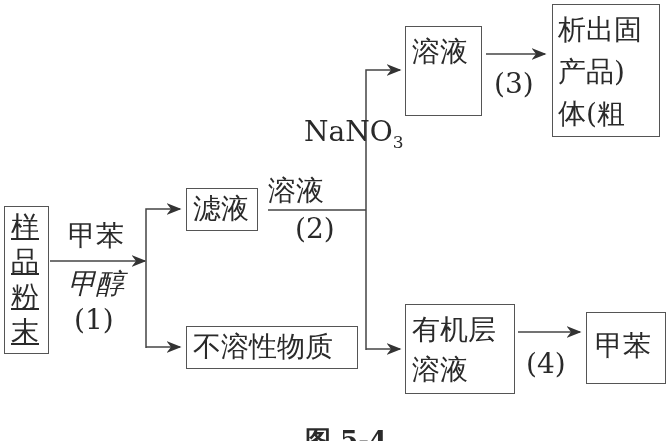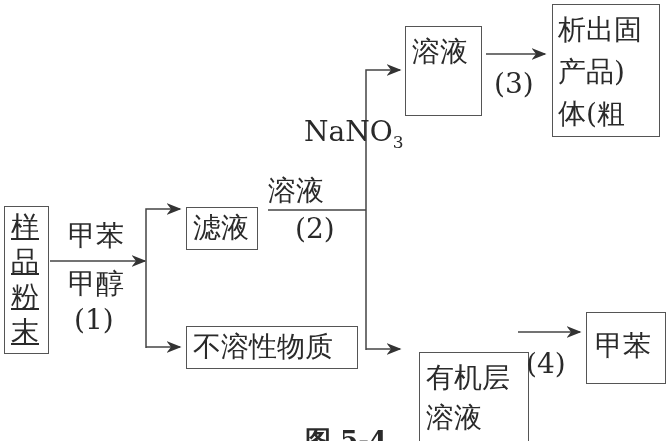--- a/index.html
+++ b/index.html
@@ -25,24 +25,24 @@
   <line x1="366" y1="349" x2="400" y2="349" stroke="#444" stroke-width="1.5" marker-end="url(#ah)"></line>
   <line x1="486" y1="54" x2="545" y2="54" stroke="#444" stroke-width="1.5" marker-end="url(#ah)"></line>
   <line x1="518" y1="332" x2="580" y2="332" stroke="#444" stroke-width="1.5" marker-end="url(#ah)"></line>
 </svg>
 
 <div class="box" style="left:4px;top:206px;width:45px;height:148px;padding:2px 0 0 6px;line-height:35px;text-decoration:underline;">
   <span style="display:block;width:30px;word-break:break-all;">样品粉末</span>
 </div>
 
 <div class="lbl" style="left:68px;top:220px;">甲苯</div>
-<div class="lbl" style="left:68px;top:268px;">甲醇</div>
+<div class="lbl" style="left:68px;top:268px;font-style:italic;">甲醇</div>
 <div class="lbl" style="left:74px;top:304px;">(1)</div>
 
-<div class="box" style="left:186px;top:188px;width:72px;height:43px;padding:3px 0 0 6px;margin-top:19px;">
+<div class="box" style="left:186px;top:188px;width:72px;height:43px;padding:3px 0 0 6px;">
   <span>滤液</span>
 </div>
 
 <div class="box" style="left:186px;top:326px;width:172px;height:43px;padding:3px 12px 0 6px;">
   <span>不溶性物质</span>
 </div>
 
 <div class="lbl" style="left:268px;top:116px;margin-left:36px;">
   <span>NaNO</span><sub style="font-size:17px;">3</sub>
 </div>
@@ -54,21 +54,21 @@
 </div>
 
 <div class="lbl" style="left:494px;top:68px;">(3)</div>
 
 <div class="box" style="left:552px;top:4px;width:108px;height:133px;padding:4px 0 16px 5px;line-height:42px;">
   <div>析出固</div>
   <div>产品)</div>
   <div>体(粗</div>
 </div>
 
-<div class="box" style="left:419px;top:304px;width:110px;height:90px;padding:5px 0 0 6px;line-height:40px;margin-top:48px;">
+<div class="box" style="left:405px;top:304px;width:110px;height:90px;padding:5px 0 0 6px;line-height:40px;">
   <div>有机层</div>
   <div>溶液</div>
 </div>
 
 <div class="lbl" style="left:526px;top:348px;">(4)</div>
 
 <div class="box" style="left:586px;top:312px;width:80px;height:72px;padding:16px 0 0 8px;">
   <span>甲苯</span>
 </div>
 

